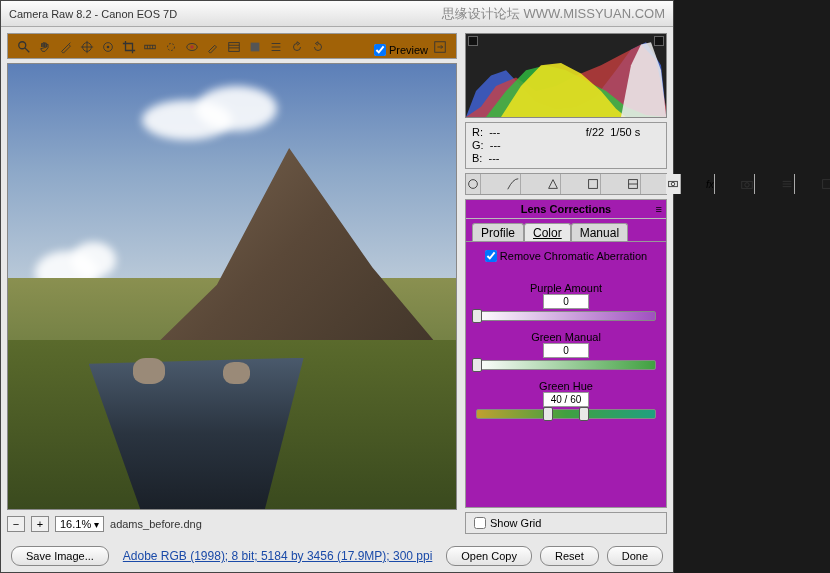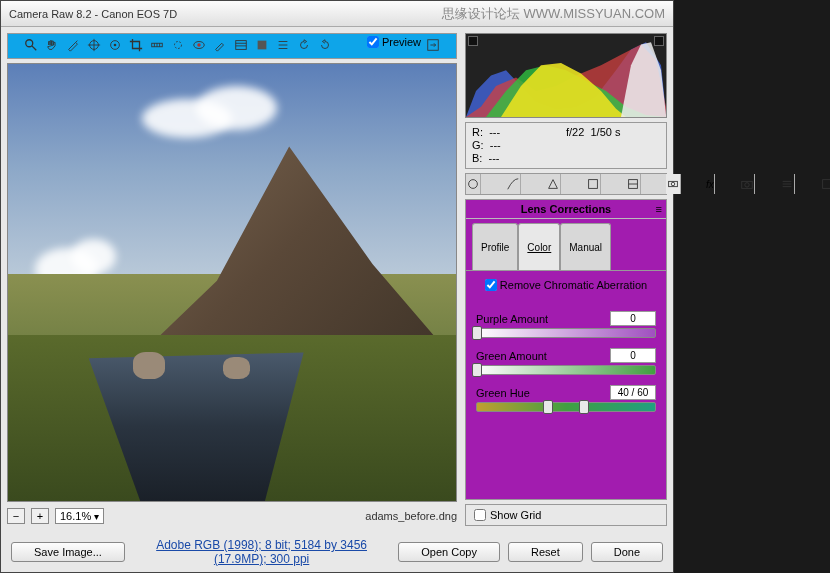--- a/index.html
+++ b/index.html
@@ -3,21 +3,21 @@
 <meta charset="utf-8">
 <style>
 * { box-sizing: border-box; margin: 0; padding: 0; font-family: Tahoma, Arial, sans-serif; font-size: 11px; }
 body { background: #1a1a1a; width: 830px; height: 573px; overflow: hidden; }
 .window { background: #e8e8e8; border: 1px solid #444; width: 674px; height: 573px; display: flex; flex-direction: column; }
 .titlebar { background: linear-gradient(#fcfcfc, #e0e0e0); height: 26px; display: flex; align-items: center; padding: 0 8px; border-bottom: 1px solid #aaa; font-size: 12px; color: #333; }
 .titlebar .watermark { margin-left: auto; color: #888; font-size: 13px; }
 .content { display: flex; flex: 1; background: #e8e8e8; }
 .left-pane { flex: 1; display: flex; flex-direction: column; padding: 6px; gap: 4px; }
 .right-pane { width: 210px; display: flex; flex-direction: column; padding: 6px 6px 6px 2px; gap: 4px; }
-.toolbar { background: #0ea5e9; border: 1px solid #999; height: 26px; display: flex; align-items: flex-start; padding: 2px 14px; gap: 3px; }
+.toolbar { background: #a16207; border: 1px solid #999; height: 26px; display: flex; align-items: flex-end; padding: 2px 7px; gap: 3px; }
 .tool-btn { width: 18px; height: 18px; display: flex; align-items: center; justify-content: center; color: #444; cursor: pointer; }
 .tool-btn svg { width: 14px; height: 14px; }
 .toolbar-spacer { flex: 1; }
 .preview-check { display: flex; align-items: center; gap: 3px; }
 .preview-area { flex: 1; border: 1px solid #888; background: #fff; position: relative; overflow: hidden; }
 .photo { width: 100%; height: 100%; position: relative; }
 .sky { position: absolute; width: 100%; height: 48%; background: linear-gradient(#5c7fb8, #8da8c8, #b8c8d8); }
 .cloud { position: absolute; background: rgba(255,255,255,0.88); border-radius: 50%; filter: blur(4px); }
 .c1 { left: 6%; top: 42%; width: 14%; height: 10%; }
 .c1b { left: 14%; top: 40%; width: 10%; height: 8%; }
@@ -26,53 +26,53 @@
 .mountain { position: absolute; left: 33%; top: 16%; width: 62%; height: 48%; background: linear-gradient(135deg, #7a6550, #5a4838, #42362a); clip-path: polygon(0 98%, 22% 70%, 48% 6%, 78% 62%, 100% 96%, 100% 100%, 0 100%); }
 .midland { position: absolute; left: 0; top: 48%; width: 100%; height: 22%; background: linear-gradient(#8a9050, #6a7a40); }
 .grass { position: absolute; left: 0; top: 62%; width: 100%; height: 38%; background: linear-gradient(#5a6a2c, #3a4a1e); }
 .water { position: absolute; left: 18%; top: 66%; width: 48%; height: 34%; background: linear-gradient(#4a5a6c, #2a3440, #1a2028); clip-path: polygon(0 4%, 100% 0, 82% 100%, 24% 100%); }
 .rock { position: absolute; background: #9a8a78; border-radius: 40%; }
 .r1 { left: 28%; top: 66%; width: 7%; height: 6%; }
 .r2 { left: 48%; top: 67%; width: 6%; height: 5%; }
 .zoom-bar { display: flex; align-items: center; gap: 6px; height: 20px; }
 .zoom-btn { width: 18px; height: 16px; border: 1px solid #888; background: #f0f0f0; display: flex; align-items: center; justify-content: center; }
 .zoom-select { border: 1px solid #888; padding: 1px 4px; background: #fff; height: 16px; font-size: 10px; }
-.filename { flex: 1; text-align: right; color: #333; }
+.filename { flex: 1; text-align: left; color: #333; }
 .histogram { height: 85px; border: 1px solid #888; background: #222; position: relative; }
 .histo-svg { width: 100%; height: 100%; }
 .clip-ind { position: absolute; top: 2px; width: 10px; height: 10px; border: 1px solid #666; }
 .clip-l { left: 2px; background: #111; }
 .clip-r { right: 2px; background: #111; }
 .info-box { border: 1px solid #999; background: #e8e8e8; padding: 3px 6px; display: flex; font-size: 10px; }
 .info-col { flex: 1; }
 .info-col div { line-height: 13px; }
 .panel-tabs { display: flex; border: 1px solid #999; background: #d8d8d8; height: 22px; gap: 25px; }
 .panel-tab { width: 21px; display: flex; align-items: center; justify-content: center; border-right: 1px solid #aaa; cursor: pointer; }
 .panel-tab.active { background: #e8e8e8; }
 .panel { border: 1px solid #999; background: #a21caf; flex: 1; display: flex; flex-direction: column; }
 .panel-title { text-align: center; font-weight: bold; padding: 3px; border-bottom: 1px solid #bbb; position: relative; }
 .panel-menu { position: absolute; right: 4px; top: 3px; }
 .subtabs { display: flex; padding: 4px 6px 0; gap: 0; }
-.subtab { padding: 18px 8px; border: 1px solid #999; border-bottom: none; background: #d8d8d8; font-size: 10px; cursor: pointer; border-radius: 3px 3px 0 0; }
+.subtab { padding: 2px 8px; border: 1px solid #999; border-bottom: none; background: #d8d8d8; font-size: 12px; cursor: pointer; border-radius: 3px 3px 0 0; }
 .subtab.active { background: #e8e8e8; text-decoration: underline; }
 .panel-body { padding: 8px 10px; border-top: 1px solid #999; margin-top: -1px; }
 .chk-row { display: flex; align-items: center; justify-content: center; gap: 3px; margin-bottom: 20px; }
 .section-label { text-align: center; margin-bottom: 8px; }
 .slider-row { margin-bottom: 10px; }
-.slider-head { display: flex; justify-content: space-between; align-items: center; margin-bottom: 2px; }
+.slider-head { display: flex; justify-content: space-between; align-items: center; margin-bottom: 2px; flex-direction: column; }
 .slider-val { border: 1px solid #999; background: #fff; width: 46px; text-align: center; padding: 1px; font-size: 10px; }
 .slider-track { position: relative; height: 10px; border: 1px solid #888; border-radius: 2px; }
 .slider-thumb { position: absolute; top: -3px; width: 10px; height: 14px; background: #e8e8e8; border: 1px solid #555; border-radius: 2px; transform: translateX(-50%); }
 .grad-purple-amt { background: linear-gradient(90deg, #fff, #a050c0); }
 .grad-purple-hue { background: linear-gradient(90deg, #4040d0, #a040c0, #d040a0); }
 .grad-green-amt { background: linear-gradient(90deg, #fff, #40a040); }
 .grad-green-hue { background: linear-gradient(90deg, #c0a030, #40a040, #20a080); }
 .bottom-check { border: 1px solid #999; padding: 4px 8px; display: flex; align-items: flex-start; gap: 4px; }
 .bottom-bar { display: flex; align-items: center; padding: 6px 10px; gap: 8px; }
-.btn { border: 1px solid #888; background: linear-gradient(#fdfdfd, #e4e4e4); padding: 3px 22px; border-radius: 3px; cursor: pointer; }
+.btn { border: 1px solid #888; background: linear-gradient(#fdfdfd, #e4e4e4); padding: 3px 14px; border-radius: 9px; cursor: pointer; }
 .link { color: #1a4aa8; text-decoration: underline; flex: 1; text-align: center; font-size: 12px; }
 input[type=checkbox] { width: 12px; height: 12px; }
 </style>
 </head>
 <body>
 
 <div class="window">
   <div class="titlebar">
     <span>Camera Raw 8.2  -  Canon EOS 7D</span>
     <span class="watermark">思缘设计论坛  WWW.MISSYUAN.COM</span>
@@ -217,21 +217,21 @@
           <path d="M155 80 L165 30 L175 10 L185 8 L195 35 L200 78 L200 80 Z" fill="#eee" opacity="0.85"></path>
         </svg>
       </div>
 
       <div class="info-box">
         <div class="info-col">
           <div><span>R:</span>&nbsp;&nbsp;<span>---</span></div>
           <div><span>G:</span>&nbsp;&nbsp;<span>---</span></div>
           <div><span>B:</span>&nbsp;&nbsp;<span>---</span></div>
         </div>
-        <div class="info-col" style="text-align:left">
+        <div class="info-col" style="text-align:center">
           <div><span>f/22</span>&nbsp;&nbsp;<span>1/50 s</span></div>
         </div>
       </div>
 
       <div class="panel-tabs">
         <div class="panel-tab">
             <svg width="14" height="14" viewBox="0 0 16 16">
               <circle cx="8" cy="8" r="5" fill="none" stroke="#333"></circle>
             </svg>
           </div>
@@ -303,21 +303,21 @@
             <div class="slider-head">
                 <span>Purple Amount</span>
                 <div class="slider-val">0</div>
               </div>
             <div class="slider-track grad-purple-amt">
                 <div class="slider-thumb" style="left:0%"></div>
               </div>
           </div>
           <div class="slider-row">
             <div class="slider-head">
-                <span>Green Amount</span>
+                <span>Green Manual</span>
                 <div class="slider-val">0</div>
               </div>
             <div class="slider-track grad-green-amt">
                 <div class="slider-thumb" style="left:0%"></div>
               </div>
           </div>
           <div class="slider-row">
             <div class="slider-head">
                 <span>Green Hue</span>
                 <div class="slider-val">40 / 60</div>

